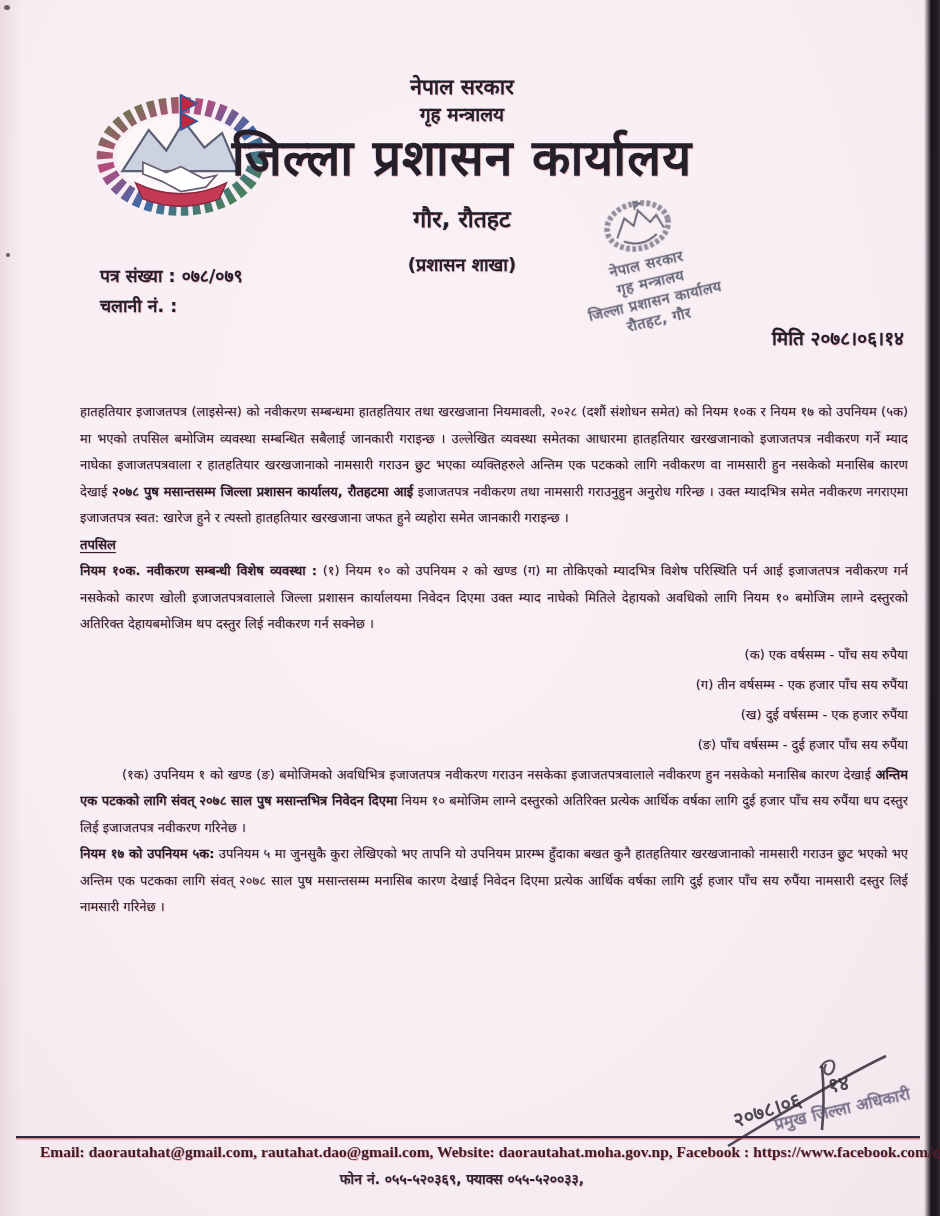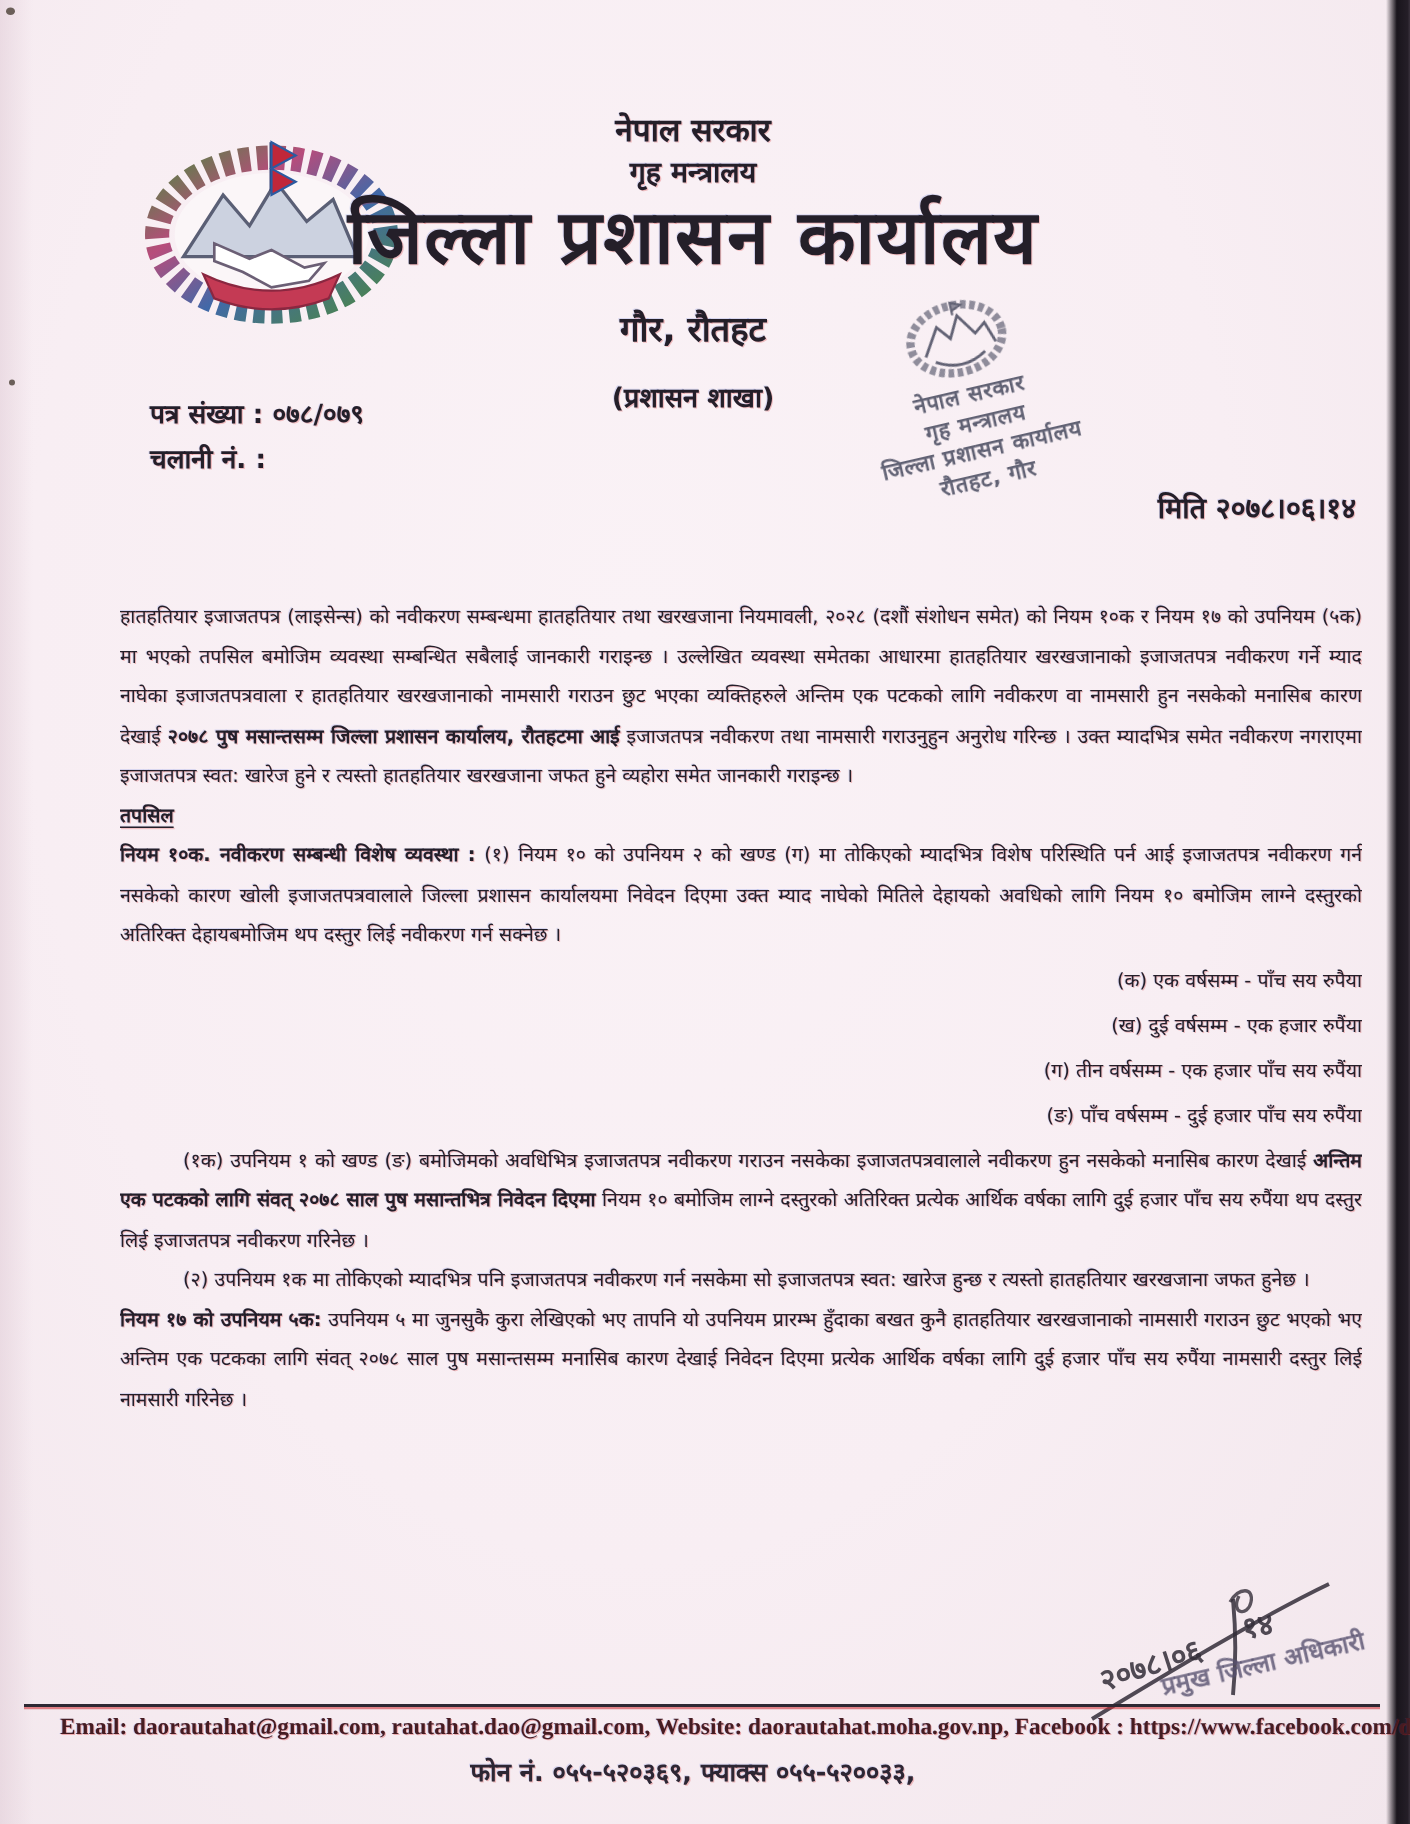--- a/index.html
+++ b/index.html
@@ -62,21 +62,21 @@
     transform:rotate(-13deg);font-size:16.5px;font-weight:800;
     color:rgba(86,80,110,.8);filter:blur(.3px);white-space:nowrap;}
 
   
   .footer-rule{position:absolute;left:16px;top:1136px;width:904px;height:0;
     border-top:2.5px solid #2e2833;box-shadow:0 1.5px 0 rgba(205,40,45,.55);}
   .footer-contact{position:absolute;left:40px;right:28px;top:1143px;text-align:center;
     font-family:"Liberation Serif", serif;font-weight:700;font-size:15.5px;color:#451c22;
     text-shadow:0.7px 0.5px 0 rgba(220,30,30,.3), -0.6px 0 0 rgba(40,80,210,.2);white-space:nowrap;}
   .footer-phone{position:absolute;left:0;right:16px;top:1169px;text-align:center;
-    font-size:17px;font-weight:700;color:#2d2633;}
+    font-size:14px;font-weight:700;color:#2d2633;}
 </style>
 </head>
 <body>
 
 <div class="page">
 
   <div class="scan-edge-right"></div>
   <div class="speck" style="left:4px;top:5px;width:6px;height:5px;"></div>
   <div class="speck" style="left:6px;top:253px;width:4px;height:4px;"></div>
 
@@ -132,28 +132,27 @@
 
   <div class="body ink">
     <p><span>हातहतियार इजाजतपत्र (लाइसेन्स) को नवीकरण सम्बन्धमा हातहतियार तथा खरखजाना नियमावली, २०२८ (दशौं संशोधन समेत) को नियम १०क र नियम १७ को उपनियम (५क) मा भएको तपसिल बमोजिम व्यवस्था सम्बन्धित सबैलाई जानकारी गराइन्छ । उल्लेखित व्यवस्था समेतका आधारमा हातहतियार खरखजानाको इजाजतपत्र नवीकरण गर्ने म्याद नाघेका इजाजतपत्रवाला र हातहतियार खरखजानाको नामसारी गराउन छुट भएका व्यक्तिहरुले अन्तिम एक पटकको लागि नवीकरण वा नामसारी हुन नसकेको मनासिब कारण देखाई </span><span class="b">२०७८ पुष मसान्तसम्म जिल्ला प्रशासन कार्यालय, रौतहटमा आई</span><span> इजाजतपत्र नवीकरण तथा नामसारी गराउनुहुन अनुरोध गरिन्छ । उक्त म्यादभित्र समेत नवीकरण नगराएमा इजाजतपत्र स्वत: खारेज हुने र त्यस्तो हातहतियार खरखजाना जफत हुने व्यहोरा समेत जानकारी गराइन्छ ।</span></p>
 
     <p class="tapasil">तपसिल</p>
 
     <p><span class="b">नियम १०क. नवीकरण सम्बन्धी विशेष व्यवस्था :</span><span> (१) नियम १० को उपनियम २ को खण्ड (ग) मा तोकिएको म्यादभित्र विशेष परिस्थिति पर्न आई इजाजतपत्र नवीकरण गर्न नसकेको कारण खोली इजाजतपत्रवालाले जिल्ला प्रशासन कार्यालयमा निवेदन दिएमा उक्त म्याद नाघेको मितिले देहायको अवधिको लागि नियम १० बमोजिम लाग्ने दस्तुरको अतिरिक्त देहायबमोजिम थप दस्तुर लिई नवीकरण गर्न सक्नेछ ।</span></p>
 
     <div class="fee-list">
       <div class="fee-item">(क) एक वर्षसम्म  - पाँच सय रुपैया</div>
+      <div class="fee-item">(ग) तीन वर्षसम्म - एक हजार पाँच सय रुपैंया</div>
       <div class="fee-item">(ख) दुई वर्षसम्म - एक हजार रुपैंया</div>
-      <div class="fee-item">(ग) तीन वर्षसम्म - एक हजार पाँच सय रुपैंया</div>
       <div class="fee-item">(ङ) पाँच वर्षसम्म - दुई हजार पाँच सय रुपैंया</div>
     </div>
 
     <p class="indent"><span>(१क) उपनियम १ को खण्ड (ङ) बमोजिमको अवधिभित्र इजाजतपत्र नवीकरण गराउन नसकेका इजाजतपत्रवालाले नवीकरण हुन नसकेको मनासिब कारण देखाई </span><span class="b">अन्तिम एक पटकको लागि संवत् २०७८ साल पुष मसान्तभित्र निवेदन दिएमा</span><span> नियम १० बमोजिम लाग्ने दस्तुरको अतिरिक्त प्रत्येक आर्थिक वर्षका लागि दुई हजार पाँच सय रुपैंया थप दस्तुर लिई इजाजतपत्र नवीकरण गरिनेछ ।</span></p>
 
-    <p class="indent">(२) उपनियम १क मा तोकिएको म्यादभित्र पनि इजाजतपत्र नवीकरण गर्न नसकेमा सो इजाजतपत्र स्वत: खारेज हुन्छ र त्यस्तो हातहतियार खरखजाना जफत हुनेछ ।</p>
 
     <p><span class="b">नियम १७ को उपनियम ५क:</span><span> उपनियम ५ मा जुनसुकै कुरा लेखिएको भए तापनि यो उपनियम प्रारम्भ हुँदाका बखत कुनै हातहतियार खरखजानाको नामसारी गराउन छुट भएको भए अन्तिम एक पटकका लागि संवत् २०७८ साल पुष मसान्तसम्म मनासिब कारण देखाई निवेदन दिएमा प्रत्येक आर्थिक वर्षका लागि दुई हजार पाँच सय रुपैंया नामसारी दस्तुर लिई नामसारी गरिनेछ ।</span></p>
   </div>
 
   <div class="sig">
     <svg viewBox="0 0 214 100" width="214" height="100" aria-hidden="true">
       <path d="M4,92 C40,70 120,22 162,2" fill="none" stroke="#332d38" stroke-width="2.6" opacity=".85"></path>
       <path d="M96,14 c6,-10 16,-10 14,0 c-2,10 -14,8 -8,-4" fill="none" stroke="#332d38" stroke-width="2.2" opacity=".8"></path>
       <path d="M98,12 c2,22 2,44 0,64" fill="none" stroke="#332d38" stroke-width="2.6" opacity=".85"></path>
     </svg>

